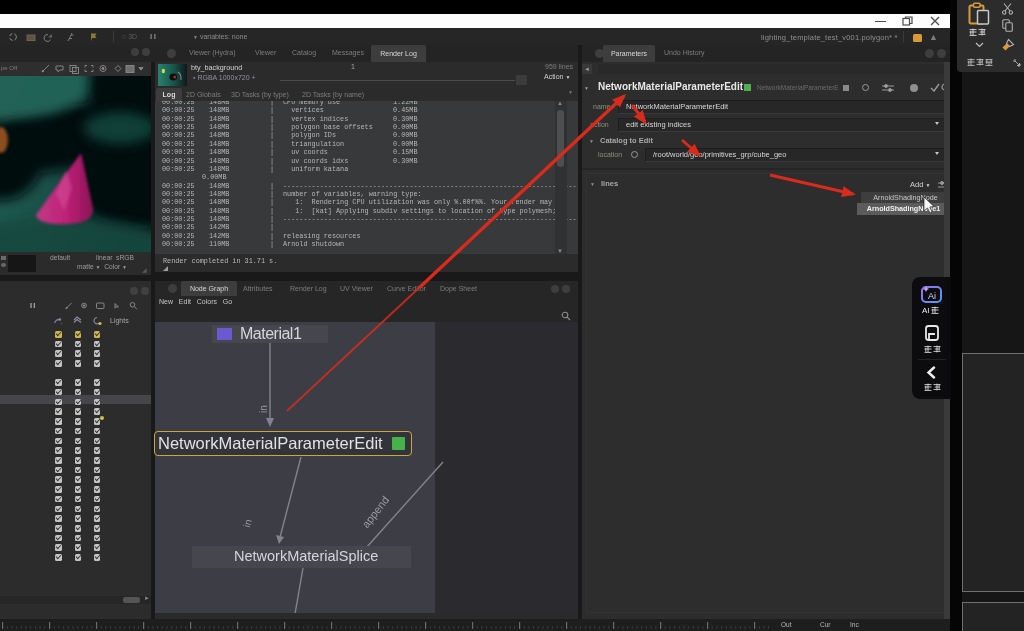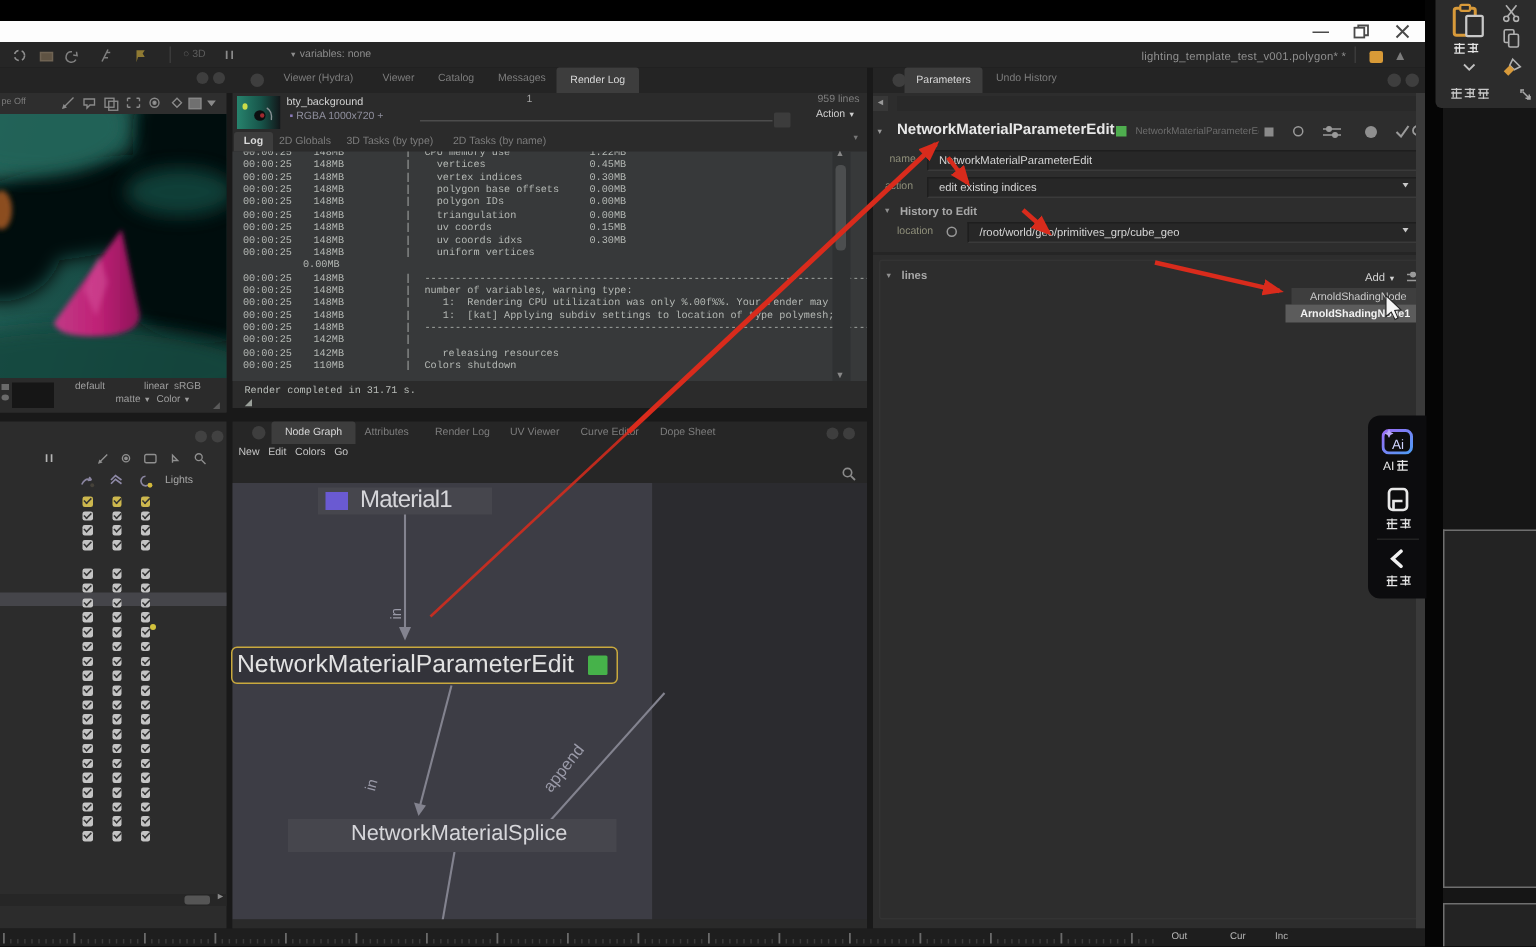--- a/index.html
+++ b/index.html
@@ -150,30 +150,30 @@
 <div class="icn" style="left:568px;top:89px;color:#777;font-size:5px">▼</div>
 <div class="a" style="left:155px;top:101px;width:423px;height:153px;background:#37393a;overflow:hidden">
 <div class="mono" style="position:absolute;top:-3.0px;left:0;width:423px;height:8.4px;font-size:6.8px;color:#b4b8b4;white-space:pre"><span style="position:absolute;left:7px">00:00:25</span><span style="position:absolute;left:54px">148MB</span><span style="position:absolute;left:115px">|</span><span style="position:absolute;left:128px">CPU memory use</span><span style="position:absolute;left:238px">1.22MB</span></div>
 <div class="mono" style="position:absolute;top:5.3px;left:0;width:423px;height:8.4px;font-size:6.8px;color:#b4b8b4;white-space:pre"><span style="position:absolute;left:7px">00:00:25</span><span style="position:absolute;left:54px">148MB</span><span style="position:absolute;left:115px">|</span><span style="position:absolute;left:128px">  vertices</span><span style="position:absolute;left:238px">0.45MB</span></div>
 <div class="mono" style="position:absolute;top:13.7px;left:0;width:423px;height:8.4px;font-size:6.8px;color:#b4b8b4;white-space:pre"><span style="position:absolute;left:7px">00:00:25</span><span style="position:absolute;left:54px">148MB</span><span style="position:absolute;left:115px">|</span><span style="position:absolute;left:128px">  vertex indices</span><span style="position:absolute;left:238px">0.30MB</span></div>
 <div class="mono" style="position:absolute;top:22.0px;left:0;width:423px;height:8.4px;font-size:6.8px;color:#b4b8b4;white-space:pre"><span style="position:absolute;left:7px">00:00:25</span><span style="position:absolute;left:54px">148MB</span><span style="position:absolute;left:115px">|</span><span style="position:absolute;left:128px">  polygon base offsets</span><span style="position:absolute;left:238px">0.00MB</span></div>
 <div class="mono" style="position:absolute;top:30.4px;left:0;width:423px;height:8.4px;font-size:6.8px;color:#b4b8b4;white-space:pre"><span style="position:absolute;left:7px">00:00:25</span><span style="position:absolute;left:54px">148MB</span><span style="position:absolute;left:115px">|</span><span style="position:absolute;left:128px">  polygon IDs</span><span style="position:absolute;left:238px">0.00MB</span></div>
 <div class="mono" style="position:absolute;top:38.8px;left:0;width:423px;height:8.4px;font-size:6.8px;color:#b4b8b4;white-space:pre"><span style="position:absolute;left:7px">00:00:25</span><span style="position:absolute;left:54px">148MB</span><span style="position:absolute;left:115px">|</span><span style="position:absolute;left:128px">  triangulation</span><span style="position:absolute;left:238px">0.00MB</span></div>
 <div class="mono" style="position:absolute;top:47.1px;left:0;width:423px;height:8.4px;font-size:6.8px;color:#b4b8b4;white-space:pre"><span style="position:absolute;left:7px">00:00:25</span><span style="position:absolute;left:54px">148MB</span><span style="position:absolute;left:115px">|</span><span style="position:absolute;left:128px">  uv coords</span><span style="position:absolute;left:238px">0.15MB</span></div>
 <div class="mono" style="position:absolute;top:55.5px;left:0;width:423px;height:8.4px;font-size:6.8px;color:#b4b8b4;white-space:pre"><span style="position:absolute;left:7px">00:00:25</span><span style="position:absolute;left:54px">148MB</span><span style="position:absolute;left:115px">|</span><span style="position:absolute;left:128px">  uv coords idxs</span><span style="position:absolute;left:238px">0.30MB</span></div>
-<div class="mono" style="position:absolute;top:63.8px;left:0;width:423px;height:8.4px;font-size:6.8px;color:#b4b8b4;white-space:pre"><span style="position:absolute;left:7px">00:00:25</span><span style="position:absolute;left:54px">148MB</span><span style="position:absolute;left:115px">|</span><span style="position:absolute;left:128px">  uniform vertices</span></div>
+<div class="mono" style="position:absolute;top:63.8px;left:0;width:423px;height:8.4px;font-size:6.8px;color:#b4b8b4;white-space:pre"><span style="position:absolute;left:7px">00:00:25</span><span style="position:absolute;left:54px">148MB</span><span style="position:absolute;left:115px">|</span><span style="position:absolute;left:128px">  uniform katana</span></div>
 <div class="mono" style="position:absolute;top:72.2px;left:0;width:423px;height:8.4px;font-size:6.8px;color:#b4b8b4;white-space:pre"><span style="position:absolute;left:47px">0.00MB </span></div>
 <div class="mono" style="position:absolute;top:80.5px;left:0;width:423px;height:8.4px;font-size:6.8px;color:#b4b8b4;white-space:pre"><span style="position:absolute;left:7px">00:00:25</span><span style="position:absolute;left:54px">148MB</span><span style="position:absolute;left:115px">|</span><span style="position:absolute;left:128px">--------------------------------------------------------------------------------</span></div>
 <div class="mono" style="position:absolute;top:88.8px;left:0;width:423px;height:8.4px;font-size:6.8px;color:#b4b8b4;white-space:pre"><span style="position:absolute;left:7px">00:00:25</span><span style="position:absolute;left:54px">148MB</span><span style="position:absolute;left:115px">|</span><span style="position:absolute;left:128px">number of variables, warning type:</span></div>
 <div class="mono" style="position:absolute;top:97.2px;left:0;width:423px;height:8.4px;font-size:6.8px;color:#b4b8b4;white-space:pre"><span style="position:absolute;left:7px">00:00:25</span><span style="position:absolute;left:54px">148MB</span><span style="position:absolute;left:115px">|</span><span style="position:absolute;left:128px">   1:  Rendering CPU utilization was only %.00f%%. Your render may</span></div>
 <div class="mono" style="position:absolute;top:105.5px;left:0;width:423px;height:8.4px;font-size:6.8px;color:#b4b8b4;white-space:pre"><span style="position:absolute;left:7px">00:00:25</span><span style="position:absolute;left:54px">148MB</span><span style="position:absolute;left:115px">|</span><span style="position:absolute;left:128px">   1:  [kat] Applying subdiv settings to location of type polymesh;</span></div>
 <div class="mono" style="position:absolute;top:113.9px;left:0;width:423px;height:8.4px;font-size:6.8px;color:#b4b8b4;white-space:pre"><span style="position:absolute;left:7px">00:00:25</span><span style="position:absolute;left:54px">148MB</span><span style="position:absolute;left:115px">|</span><span style="position:absolute;left:128px">--------------------------------------------------------------------------------</span></div>
 <div class="mono" style="position:absolute;top:122.2px;left:0;width:423px;height:8.4px;font-size:6.8px;color:#b4b8b4;white-space:pre"><span style="position:absolute;left:7px">00:00:25</span><span style="position:absolute;left:54px">142MB</span><span style="position:absolute;left:115px">|</span></div>
-<div class="mono" style="position:absolute;top:130.6px;left:0;width:423px;height:8.4px;font-size:6.8px;color:#b4b8b4;white-space:pre"><span style="position:absolute;left:7px">00:00:25</span><span style="position:absolute;left:54px">142MB</span><span style="position:absolute;left:115px">|</span><span style="position:absolute;left:140px">releasing resources</span></div>
-<div class="mono" style="position:absolute;top:138.9px;left:0;width:423px;height:8.4px;font-size:6.8px;color:#b4b8b4;white-space:pre"><span style="position:absolute;left:7px">00:00:25</span><span style="position:absolute;left:54px">110MB</span><span style="position:absolute;left:115px">|</span><span style="position:absolute;left:128px">Colors shutdown</span></div>
+<div class="mono" style="position:absolute;top:130.6px;left:0;width:423px;height:8.4px;font-size:6.8px;color:#b4b8b4;white-space:pre"><span style="position:absolute;left:7px">00:00:25</span><span style="position:absolute;left:54px">142MB</span><span style="position:absolute;left:115px">|</span><span style="position:absolute;left:128px">releasing resources</span></div>
+<div class="mono" style="position:absolute;top:138.9px;left:0;width:423px;height:8.4px;font-size:6.8px;color:#b4b8b4;white-space:pre"><span style="position:absolute;left:7px">00:00:25</span><span style="position:absolute;left:54px">110MB</span><span style="position:absolute;left:115px">|</span><span style="position:absolute;left:128px">Arnold shutdown</span></div>
 </div>
 <div class="a" style="left:555px;top:101px;width:12px;height:153px;background:#2f3132"></div>
 <div class="icn" style="left:557px;top:100px;font-size:6px;color:#888">▲</div>
 <div class="a" style="left:557px;top:110px;width:7px;height:57px;background:#4c4e4f;border-radius:3px"></div>
 <div class="icn" style="left:557px;top:248px;font-size:6px;color:#888">▼</div>
 <div class="mono icn" style="left:163px;top:257px;color:#b8bcb8;font-size:6.8px">Render completed in 31.71 s.</div>
 <svg class="a" style="left:163px;top:266px" width="5" height="5">
     <path d="M0 5 L5 5 L5 0 Z" fill="#9aa09a"></path>
   </svg>
 <div class="a" style="left:582px;top:62px;width:368px;height:557px;background:#2d2d2d"></div>
@@ -199,21 +199,21 @@
 <svg class="a" style="left:941px;top:83px" width="10" height="10">
     <circle cx="4" cy="4" r="3" stroke="#9a9a9a" stroke-width="1.2" fill="none"></circle>
     <line x1="6.4" y1="6.4" x2="9" y2="9" stroke="#9a9a9a" stroke-width="1.3"></line>
   </svg>
 <div class="lbl" style="left:593px;top:103px">name</div>
 <div class="fld" style="left:618px;top:100px;width:327px;height:12px">NetworkMaterialParameterEdit</div>
 <div class="lbl" style="left:590px;top:121px">action</div>
 <div class="fld" style="left:618px;top:118px;width:327px;height:12px">edit existing indices</div>
 <div class="a dn" style="left:935px;top:122px"></div>
 <div class="icn" style="left:589px;top:138px;color:#8f8f8f;font-size:5px">▼</div>
-<div class="sech" style="left:600px;top:136px">History to Edit</div>
+<div class="sech" style="left:600px;top:136px">Catalog to Edit</div>
 <div class="lbl" style="left:598px;top:151px">location</div>
 <div class="a" style="left:631px;top:151px;width:7px;height:7px;border:1.2px solid #999;border-radius:50%;box-sizing:border-box"></div>
 <div class="fld" style="left:645px;top:148px;width:300px;height:12px">/root/world/geo/primitives_grp/cube_geo</div>
 <div class="a dn" style="left:935px;top:152px"></div>
 <div class="a" style="left:582px;top:168px;width:368px;height:2px;background:#252525"></div>
 <div class="a" style="left:586px;top:173px;width:360px;height:440px;border:1px solid #333;border-radius:2px;box-sizing:border-box"></div>
 <div class="icn" style="left:590px;top:181px;color:#8f8f8f;font-size:5px">▼</div>
 <div class="sech" style="left:601px;top:179px">lines</div>
 <div class="icn" style="left:910px;top:180px;color:#d2d2d2;font-size:7.5px">Add <span style="font-size:5px">▼</span></div>
 <svg class="a" style="left:938px;top:181px" width="12" height="8" viewBox="0 0 12 8">

